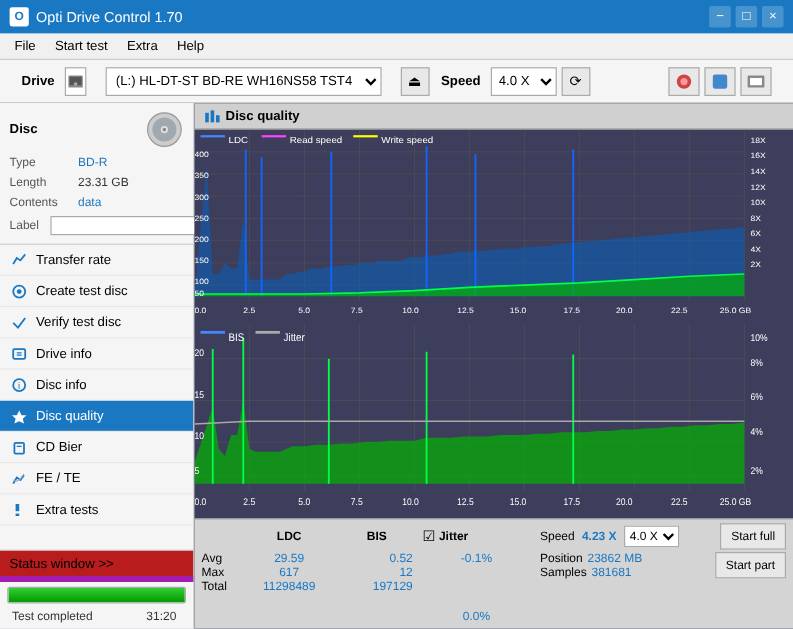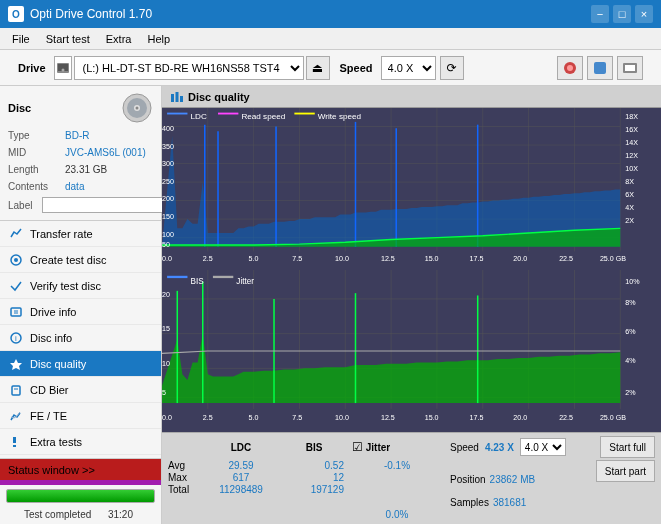--- a/index.html
+++ b/index.html
@@ -208,21 +208,21 @@
       border: 1px solid #aaa;
       border-radius: 2px;
       overflow: hidden;
     }
     .progress-bar-fill {
       height: 100%;
       background: linear-gradient(to bottom, #33cc33, #009900);
     }
     .status-text {
       font-size: 10px;
-      padding: 2px 24px 4px;
+      padding: 2px 10px 4px;
       color: #333;
     }
 
     
     .chart-area {
       flex: 1;
       display: flex;
       flex-direction: column;
       background: #4a4a6a;
       overflow: hidden;
@@ -278,21 +278,21 @@
 
 <div class="menubar">
   <div class="menu-item">File</div>
   <div class="menu-item">Start test</div>
   <div class="menu-item">Extra</div>
   <div class="menu-item">Help</div>
 </div>
 
 <div class="toolbar">
   <span class="toolbar-label">Drive</span>
-  <div style="display:flex;align-items:center;gap:2px;">
+  <div style="display:flex;align-items:center;gap:16px;">
     <div style="width:18px;height:24px;border:1px solid #aaa;background:#fff;display:flex;align-items:center;justify-content:center;">
       <svg width="14" height="14" viewBox="0 0 14 14">
           <rect x="1" y="2" width="12" height="10" rx="1" fill="#888"></rect>
           <rect x="2" y="3" width="10" height="7" fill="#555"></rect>
           <circle cx="7" cy="9" r="1.5" fill="#aaa"></circle>
         </svg>
     </div>
     <select class="drive-select"><option>(L:)  HL-DT-ST BD-RE  WH16NS58 TST4</option></select>
     <button class="toolbar-btn">⏏</button>
   </div>
@@ -339,24 +339,20 @@
           <circle cx="16" cy="16" r="3" fill="#e0e0e0"></circle>
           <circle cx="16" cy="16" r="1.5" fill="#888"></circle>
         </svg>
       </div>
       <div class="disc-table">
         <div class="disc-row">
           <span class="disc-key">Type</span>
           <span class="disc-val">BD-R</span>
         </div>
         <div class="disc-row">
-          <span class="disc-key">MID</span>
-          <span class="disc-val">JVC-AMS6L (001)</span>
-        </div>
-        <div class="disc-row">
           <span class="disc-key">Length</span>
           <span class="disc-val black">23.31 GB</span>
         </div>
         <div class="disc-row">
           <span class="disc-key">Contents</span>
           <span class="disc-val">data</span>
         </div>
         <div class="label-row">
           <span class="label-key">Label</span>
           <input class="label-input" type="text" value="" style="">
@@ -652,21 +648,21 @@
         <div style="display:flex; flex-direction:column; gap:1px; width:60px; text-align:center;align-items:flex-end;">
           <div style="color:#1a78c2;">0.52</div>
           <div style="color:#1a78c2;">12</div>
           <div style="color:#1a78c2;">197129</div>
         </div>
         <div style="display:flex; flex-direction:column; gap:1px; width:90px; text-align:center;">
           <div style="color:#1a78c2;">-0.1%</div>
           <div style="color:#1a78c2;margin-top:37px;">0.0%</div>
           <div></div>
         </div>
-        <div style="flex:1; display:flex; flex-direction:column; gap:12px;justify-content:center;">
+        <div style="flex:1; display:flex; flex-direction:column; gap:1px;">
           <div style="display:flex; gap:4px; align-items:center;">
             <span>Position</span>
             <span style="color:#1a78c2;">23862 MB</span>
           </div>
           <div style="display:flex; gap:4px; align-items:center;">
             <span>Samples</span>
             <span style="color:#1a78c2;">381681</span>
           </div>
         </div>
         <div style="display:flex; flex-direction:column; gap:2px;">

